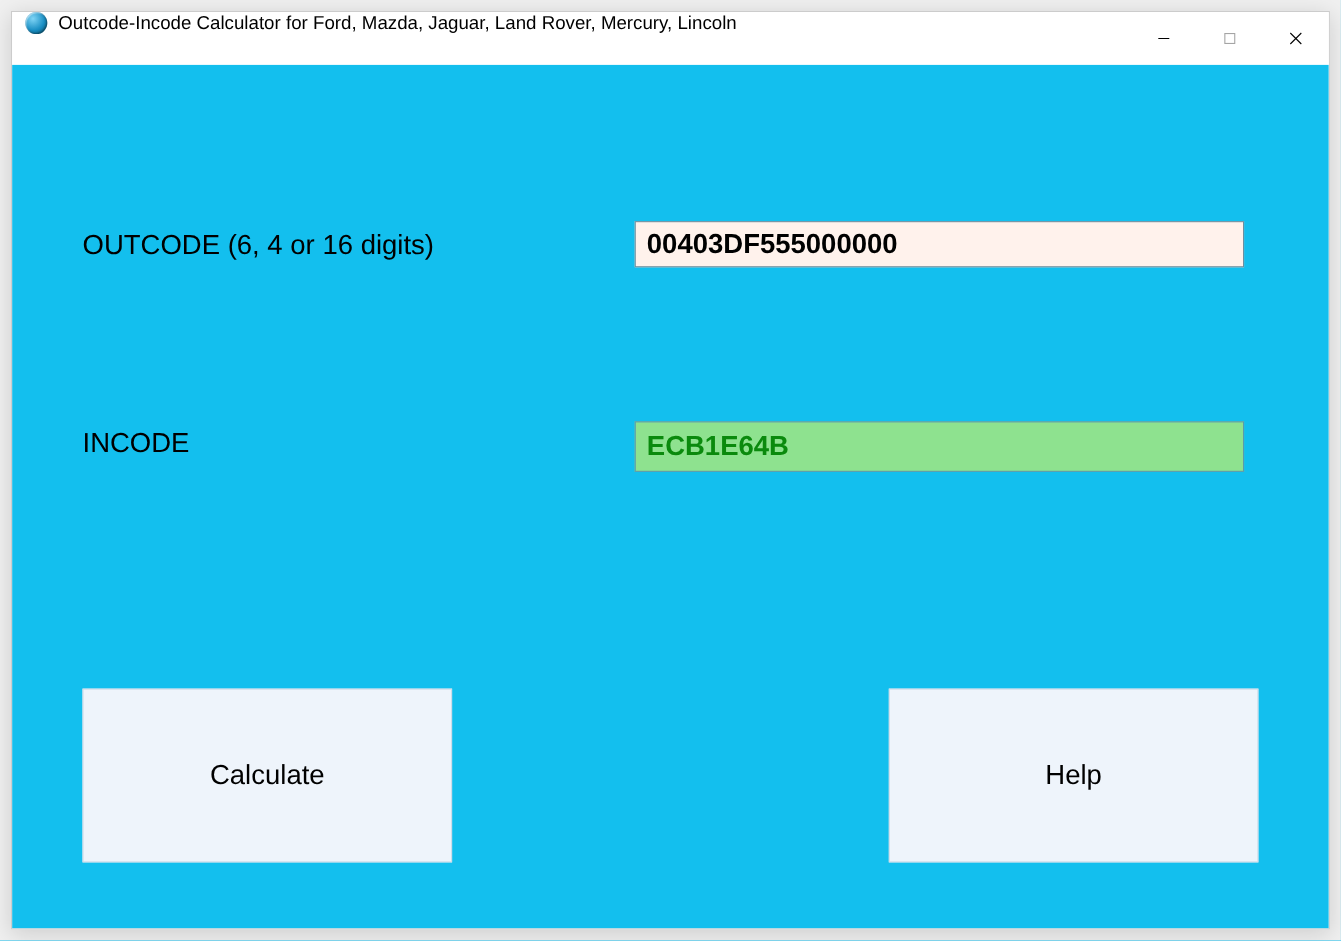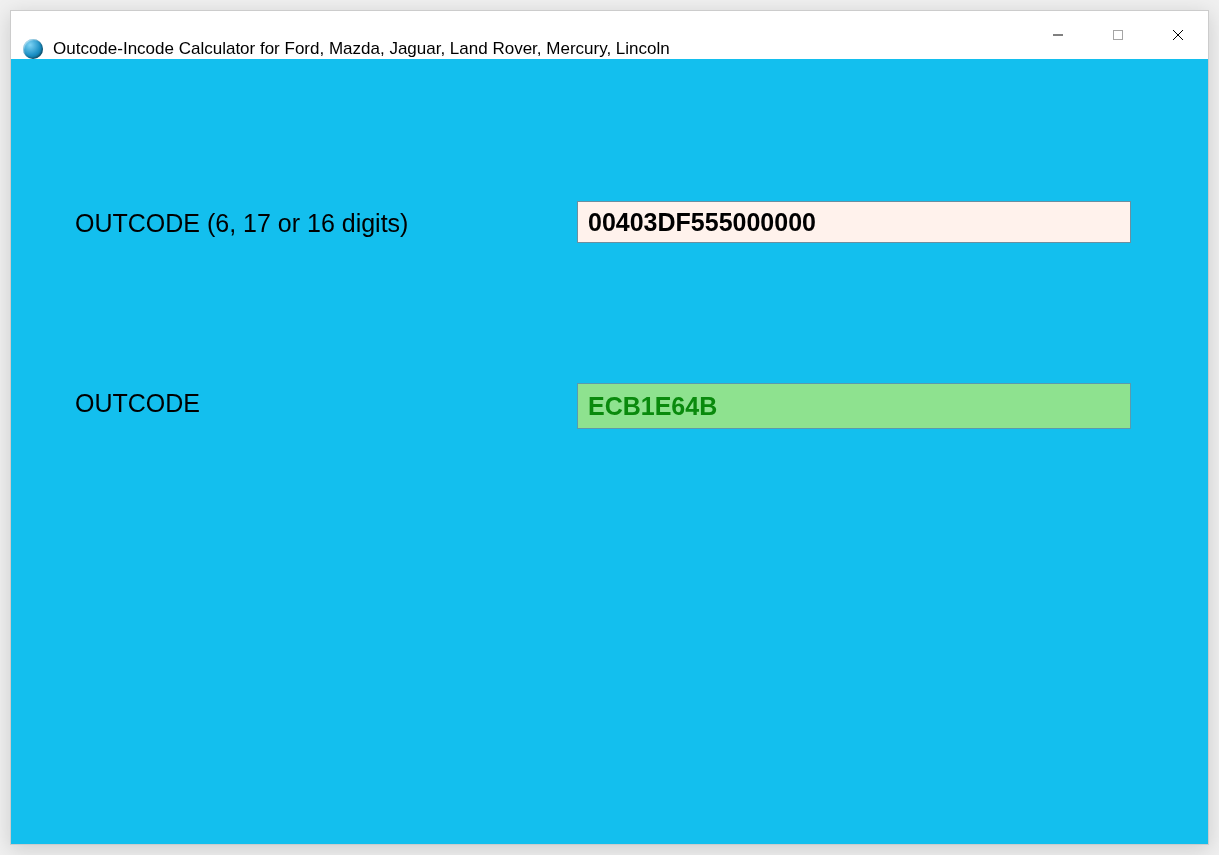--- a/index.html
+++ b/index.html
@@ -20,21 +20,21 @@
       background: #ffffff;
       border: 1px solid #cccccc;
       box-shadow: 0 4px 20px rgba(0,0,0,0.15);
       display: flex;
       flex-direction: column;
       overflow: hidden;
     }
     .titlebar {
       height: 48px;
       display: flex;
-      align-items: flex-end;
+      align-items: flex-start;
       background: #ffffff;
       padding: 0 0 0 12px;
       flex-shrink: 0;
     }
     .titlebar .app-icon {
       width: 20px;
       height: 20px;
       border-radius: 50%;
       background: radial-gradient(circle at 35% 30%, #7fd4f5 0%, #1a8fc4 55%, #0a5a7a 100%);
       margin-right: 10px;
@@ -158,24 +158,28 @@
             <line x1="1" y1="1" x2="11" y2="11" stroke="#000" stroke-width="1"></line>
             <line x1="11" y1="1" x2="1" y2="11" stroke="#000" stroke-width="1"></line>
           </svg>
       </div>
     </div>
   </div>
 
   <div class="client-area">
 
     <div class="row row-outcode">
-      <div class="field-label">OUTCODE (6, 17 or 16 digits)</div>
+      <div class="field-label">OUTCODE (6, 4 or 16 digits)</div>
     </div>
     <input type="text" class="field-box outcode-input" value="00403DF555000000" style="">
 
     <div class="row row-incode">
-      <div class="field-label">OUTCODE</div>
+      <div class="field-label">INCODE</div>
     </div>
     <div class="field-box incode-output">ECB1E64B</div>
 
+    <div class="button-row">
+      <div class="big-button">Calculate</div>
+      <div class="big-button">Help</div>
+    </div>
 
   </div>
 </div>
 
 </body></html>

